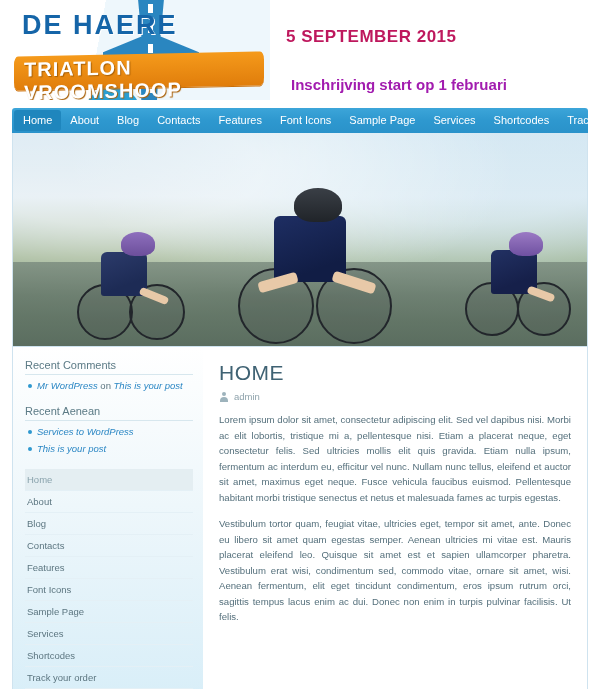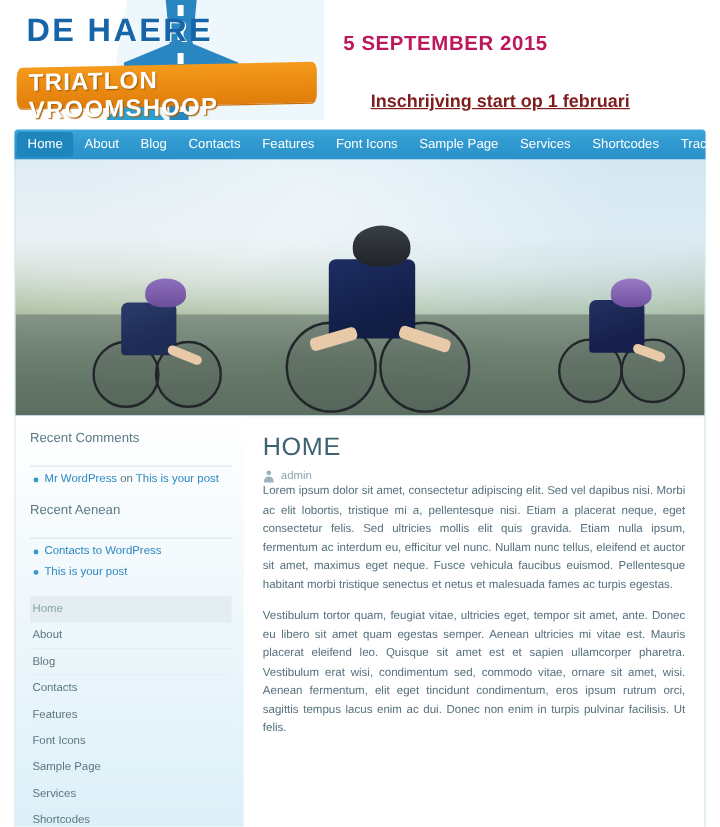--- a/index.html
+++ b/index.html
@@ -100,26 +100,25 @@
     position: absolute;
     left: 286px;
     top: 27px;
     color: #be185d;
     font-size: 17px;
     font-weight: bold;
     letter-spacing: 0.5px;
   }
   .header-tagline {
     position: absolute;
-    left: 309px;
+    left: 291px;
     top: 76px;
-    color: #7f1d1d;
+    color: #a21caf;
     font-size: 15px;
     font-weight: bold;
-    text-decoration: underline;
   }
 
   
   .navbar {
     position: relative;
     margin: 8px 12px 0 12px;
     height: 25px;
     background: linear-gradient(180deg, #3ca5d9 0%, #2e98cf 50%, #2a92ca 100%);
     border-radius: 3px 3px 0 0;
     display: flex;
@@ -210,21 +209,21 @@
     box-sizing: border-box;
     background: linear-gradient(180deg, #ffffff 0%, #eef7fb 45%, #d8eef8 100%);
     font-size: 10px;
     color: #4d6670;
   }
   .widget-title {
     color: #5b7a85;
     font-size: 11px;
     margin: 2px 0 5px 0;
     border-bottom: 1px solid #d7e7ee;
-    padding-bottom: 17px;
+    padding-bottom: 3px;
   }
   .widget-list {
     list-style: none;
     margin: 0 0 12px 0;
     padding: 0 0 0 12px;
   }
   .widget-list li {
     position: relative;
     margin: 0 0 4px 0;
     font-size: 9.5px;
@@ -237,20 +236,21 @@
     left: -9px;
     top: 4px;
     width: 4px;
     height: 4px;
     border-radius: 50%;
     background: #2e98cf;
   }
   .widget-list a {
     color: #2b87c4;
     text-decoration: none;
+    font-style: italic;
   }
   .pages-menu {
     list-style: none;
     margin: 14px 0 0 0;
     padding: 0;
   }
   .pages-menu li {
     font-size: 9.5px;
     padding: 5px 2px 5px 2px;
     color: #5c7680;
@@ -273,20 +273,21 @@
     font-weight: normal;
     margin: 2px 0 6px 0;
     letter-spacing: 0.5px;
   }
   .post-meta {
     display: flex;
     align-items: center;
     gap: 5px;
     color: #8fa3ac;
     font-size: 9.5px;
+    margin-bottom: 10px;
   }
   .author-icon {
     width: 10px;
     height: 10px;
     position: relative;
     display: inline-block;
   }
   .author-icon::before {
     content: "";
     position: absolute;
@@ -380,21 +381,21 @@
       <ul class="widget-list">
         <li>
           <a href="#">Mr WordPress</a>
           <span>on</span>
           <a href="#">This is your post</a>
         </li>
       </ul>
 
       <div class="widget-title">Recent Aenean</div>
       <ul class="widget-list">
-        <li><a href="#">Contacts to WordPress</a></li>
+        <li><a href="#">Services to WordPress</a></li>
         <li><a href="#">This is your post</a></li>
       </ul>
 
       <ul class="pages-menu">
         <li class="current">Home</li>
         <li>About</li>
         <li>Blog</li>
         <li>Contacts</li>
         <li>Features</li>
         <li>Font Icons</li>

